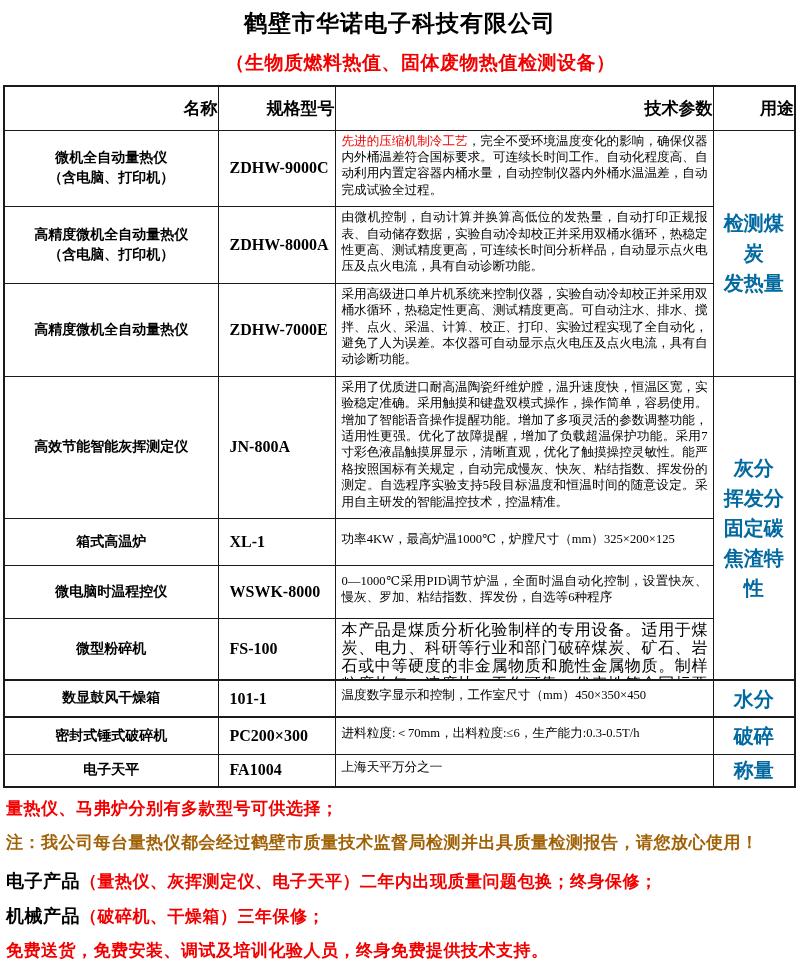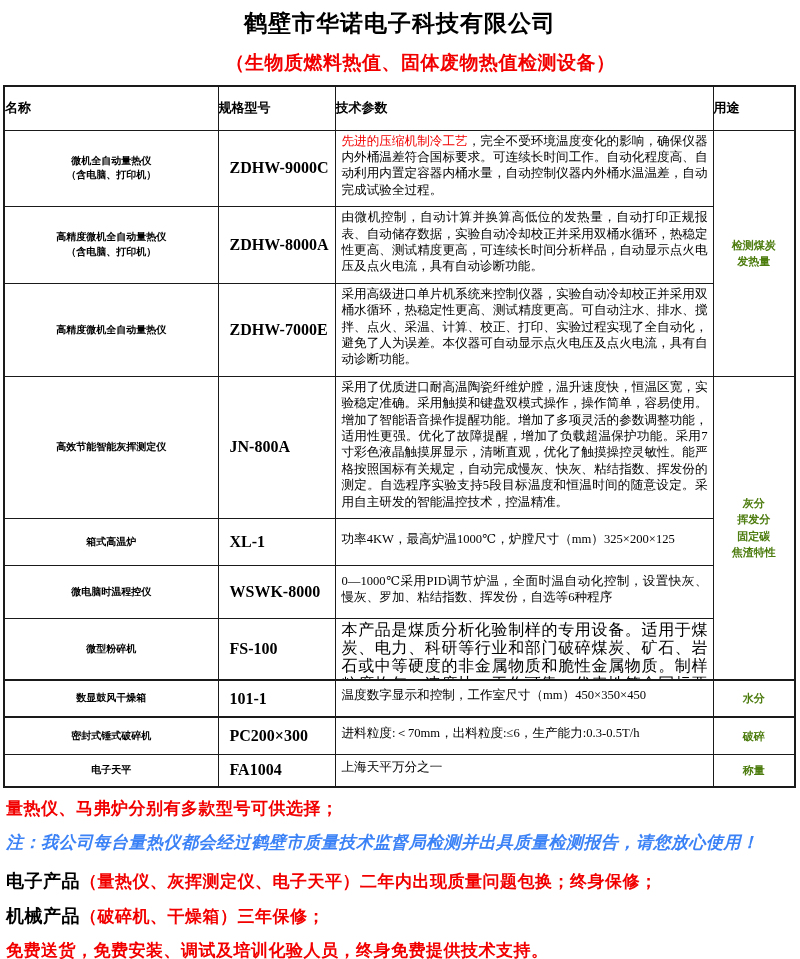--- a/index.html
+++ b/index.html
@@ -7,39 +7,39 @@
     font-family:"Liberation Serif","DejaVu Serif",serif; }
   body { height:959px; overflow:hidden; position:relative; }
 
   .title { text-align:center; font-size:23px; font-weight:bold; padding-top:8px; letter-spacing:1px; }
   .subtitle { text-align:center; font-size:19px; font-weight:bold; color:#f20000; margin-top:11px; letter-spacing:0.5px;padding-left:41px; }
 
   table.spec { border-collapse:collapse; margin:9px 0 0 3px; table-layout:fixed; width:791px; }
   table.spec td, table.spec th { border:1px solid #1a1a1a; vertical-align:middle; overflow:hidden; }
   table.spec { border:2px solid #1a1a1a; }
 
-  th.h { font-size:13px; font-weight:bold; text-align:left; height:44px; }
+  th.h { font-size:17px; font-weight:bold; text-align:right; height:44px; }
 
-  td.name { text-align:center; font-size:10px; font-weight:bold; line-height:1.45; padding:0 4px; }
+  td.name { text-align:center; font-size:14px; font-weight:bold; line-height:1.45; padding:0 4px; }
   td.model { font-size:16px; font-weight:bold; padding-left:11px; font-family:"Liberation Serif",serif; }
   td.tech { font-size:12.6px; padding:2px 5px 8px 6px; vertical-align:top; }
   td.tech .tx { line-height:16.4px; text-align:justify; }
   td.tech.tight .tx { font-size:16px; line-height:18px; max-height:50px; }
   td.tech.mid { vertical-align:middle; }
   .red { color:#f20000; }
-  td.use { text-align:center; color:#4d7c0f; font-weight:bold; font-size:11px; line-height:1.5; padding:0 2px; }
+  td.use { text-align:center; color:#0369a1; font-weight:bold; font-size:20px; line-height:1.5; padding:0 2px; }
 
   tr.r1 { height:66px; } tr.r2 { height:66px; } tr.r3 { height:85px; }
   tr.r4 { height:136px; } tr.r5 { height:47px; } tr.r6 { height:53px; }
   tr.r7 { height:52px; } tr.r8 { height:37px; } tr.r9 { height:37px; } tr.r10 { height:33px; }
   tr.thick-top td { border-top:2px solid #1a1a1a; }
 
   .notes { margin:9px 0 0 6px; }
   .note { font-weight:bold; font-size:17px; margin-bottom:11px; letter-spacing:0.5px; }
-  .note .blue { color:#3b82f6;font-style:italic; }
+  .note .blue { color:#a16207; }
   .note .black-prefix { color:#000; font-size:18px; }
   .note.gap { margin-top:15px; }
 
   .contact { margin:12px 0 0 6px; font-weight:bold; font-size:13.5px; line-height:16.5px; }
 </style>
 </head>
 <body>
 
 <div class="title">鹤壁市华诺电子科技有限公司</div>
 <div class="subtitle">（生物质燃料热值、固体废物热值检测设备）</div>

